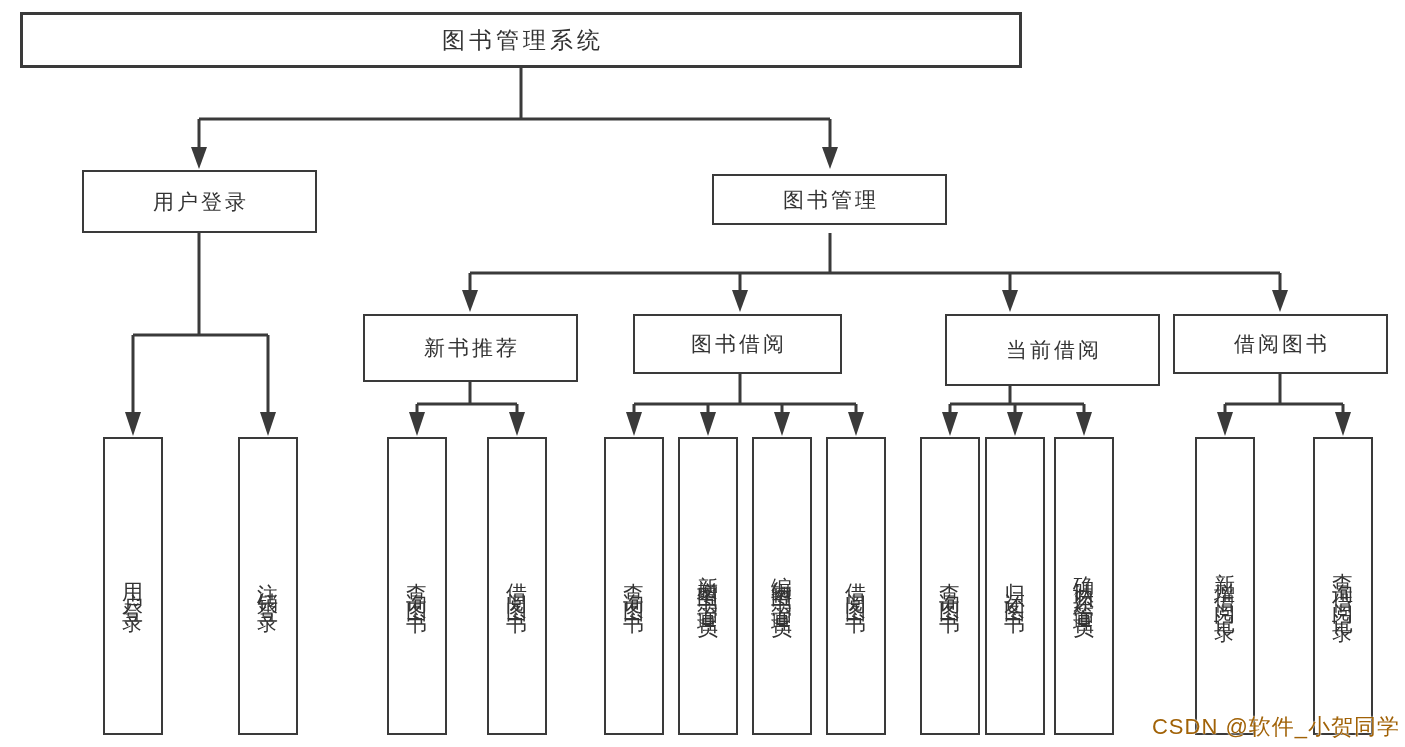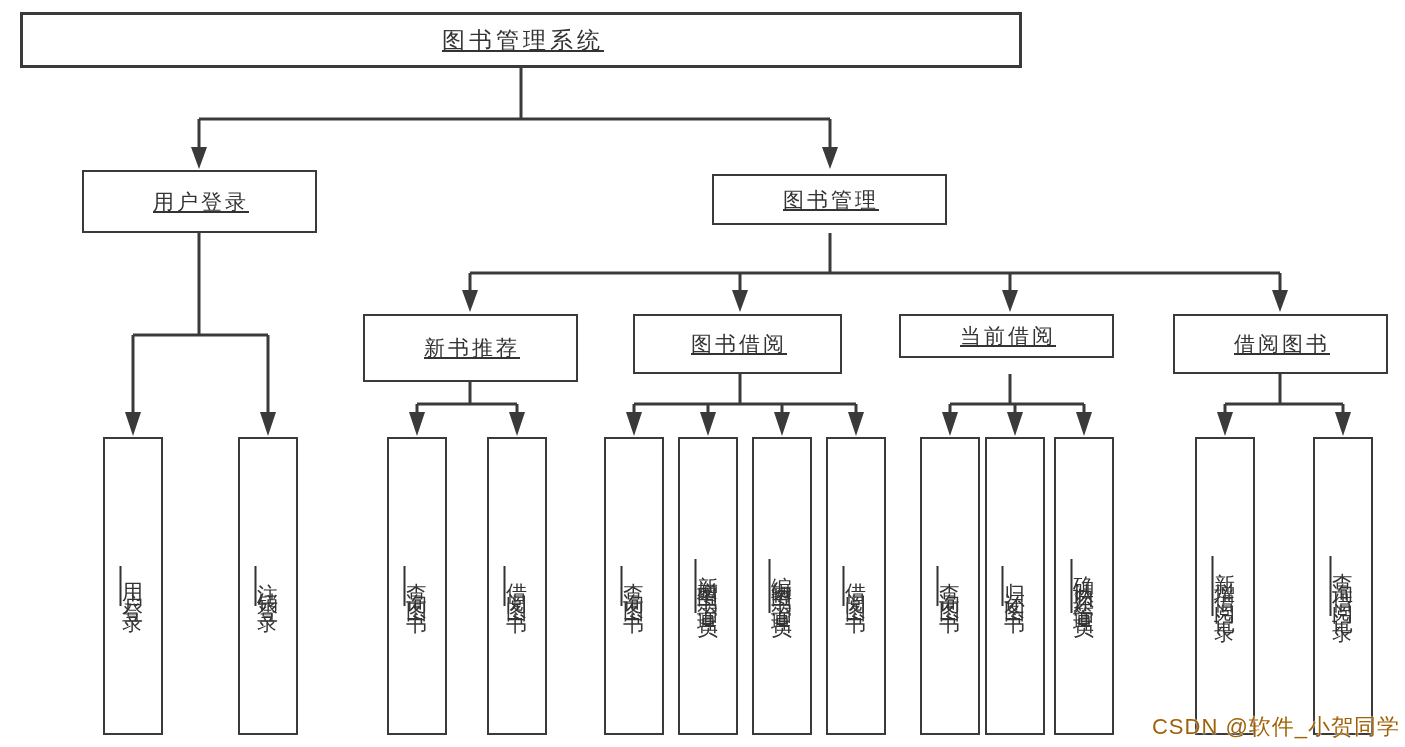--- a/index.html
+++ b/index.html
@@ -7,21 +7,21 @@
     position:relative; width:1405px; height:747px; background:#ffffff;
     font-family:"Liberation Sans", sans-serif; overflow:hidden;
   }
   svg.connectors { position:absolute; left:0; top:0; width:1405px; height:747px; }
   .node {
     position:absolute; background:#ffffff; border:2.5px solid #3a3a3a;
     box-sizing:border-box; display:flex; align-items:center; justify-content:center;
     color:#333333; z-index:2;
   }
   .node.lvl1 { border-width:3px; }
-  .node .lbl { font-size:21px; letter-spacing:3px; text-indent:3px; white-space:nowrap;text-decoration:underline; }
+  .node .lbl { font-size:21px; letter-spacing:3px; text-indent:3px; white-space:nowrap; }
   .node.lvl1 .lbl { font-size:23px; letter-spacing:4px; text-indent:4px; }
   .node.vert .lbl {
     writing-mode:vertical-rl; text-orientation:mixed;
     font-size:21px; line-height:1; letter-spacing:10px; text-indent:0;
     white-space:normal;
   }
   .node.vert.tight .lbl { letter-spacing:6px; }
   .watermark {
     position:absolute; right:5px; bottom:5px; z-index:6;
     font-size:22px; letter-spacing:1px; color:#a16207;
@@ -74,21 +74,21 @@
   <div class="node" style="left:712px;top:174px;width:235px;height:51px">
     <span class="lbl">图书管理</span>
   </div>
 
   <div class="node" style="left:363px;top:314px;width:215px;height:68px">
     <span class="lbl">新书推荐</span>
   </div>
   <div class="node" style="left:633px;top:314px;width:209px;height:60px">
     <span class="lbl">图书借阅</span>
   </div>
-  <div class="node" style="left:899px;top:314px;width:215px;height:44px">
+  <div class="node" style="left:945px;top:314px;width:215px;height:72px">
     <span class="lbl">当前借阅</span>
   </div>
   <div class="node" style="left:1173px;top:314px;width:215px;height:60px">
     <span class="lbl">借阅图书</span>
   </div>
 
   <div class="node vert" style="left:103px;top:437px;width:60px;height:298px">
     <span class="lbl">用户登录</span>
   </div>
   <div class="node vert" style="left:238px;top:437px;width:60px;height:298px">

